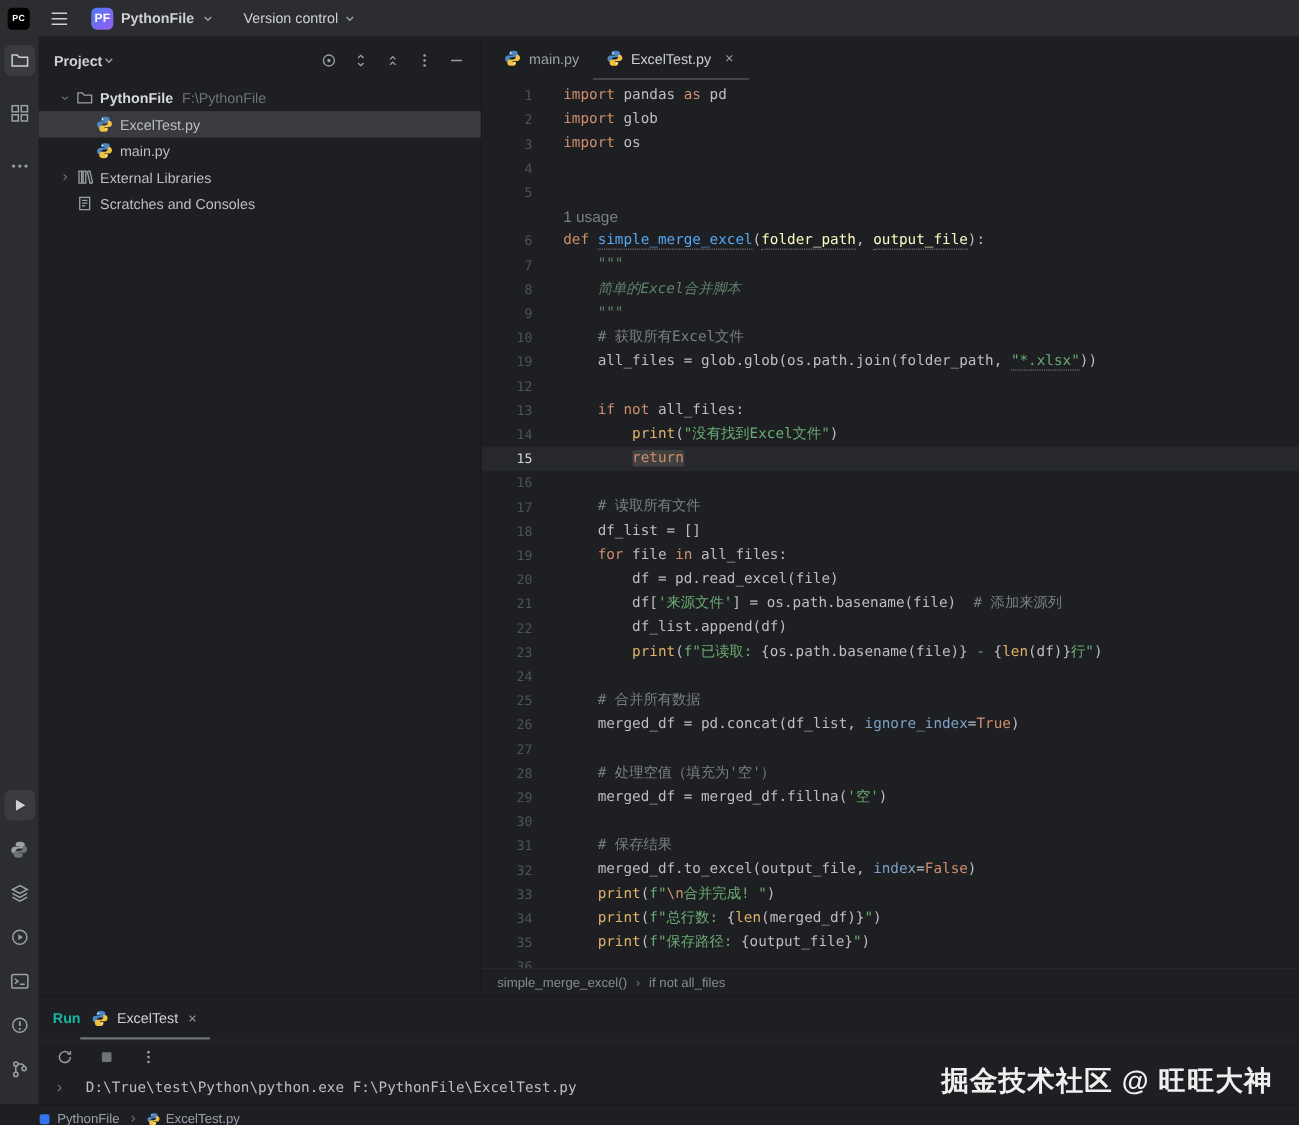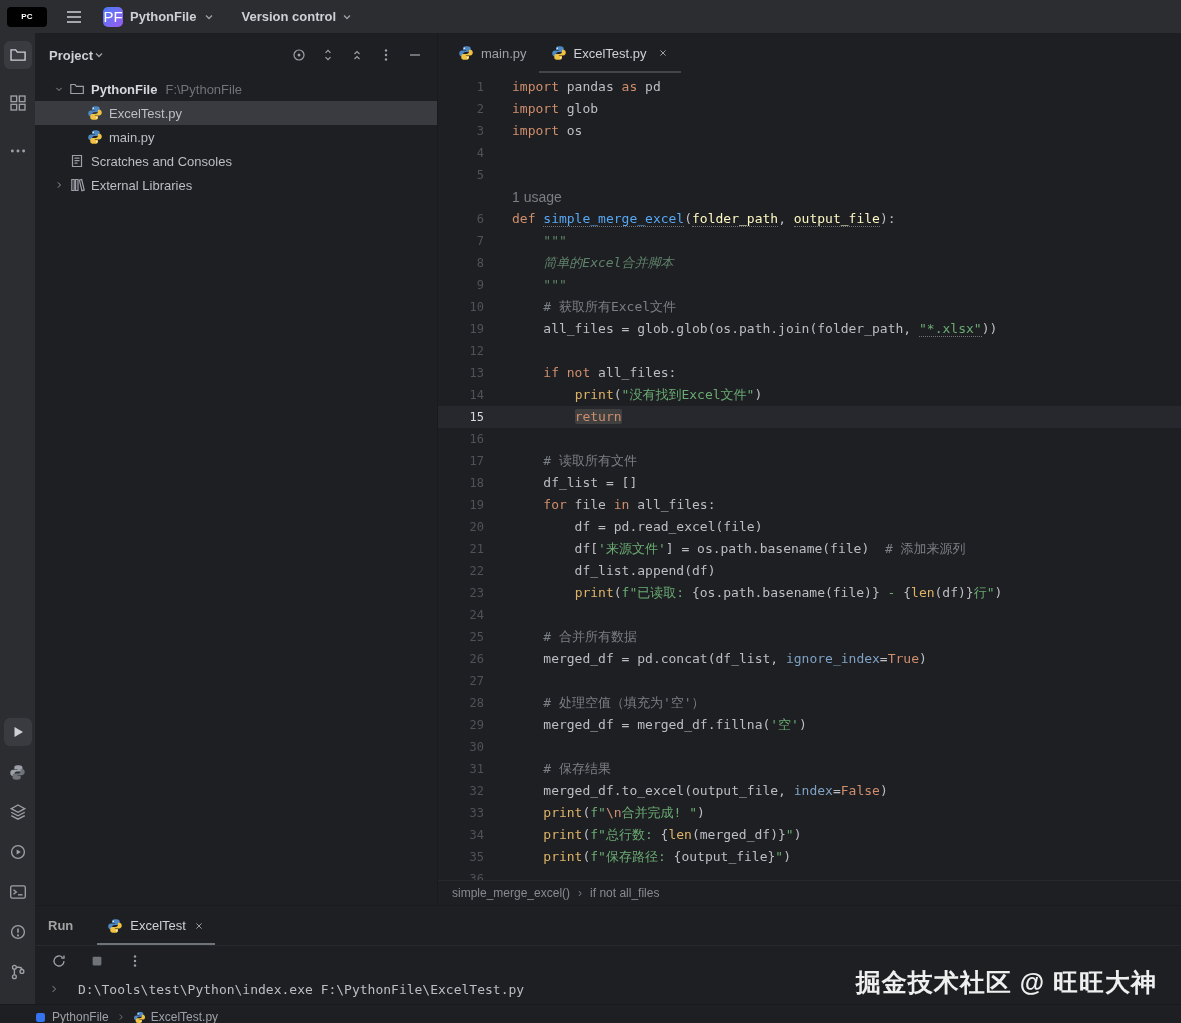--- a/index.html
+++ b/index.html
@@ -6,29 +6,29 @@
   body{
     width:1181px;height:1023px;position:relative;overflow:hidden;
     background:#1e1f22;color:#bcbec4;
     font-family:"Liberation Sans",sans-serif;font-size:13px;
   }
   svg{display:block}
 
   
   .titlebar{position:absolute;left:0;top:0;right:0;height:33px;background:#2b2d30;
     display:flex;align-items:center;z-index:5}
-  .pc-logo{width:40px;height:20px;margin-left:7px;border-radius:4px;background:#010101;
+  .pc-logo{width:20px;height:20px;margin-left:7px;border-radius:4px;background:#010101;
     color:#fff;font-size:8px;font-weight:700;letter-spacing:.3px;
     display:flex;align-items:center;justify-content:center}
   .tb-btn{height:26px;min-width:26px;border-radius:6px;display:flex;align-items:center;justify-content:center}
   .hamburger{margin-left:14px}
   .proj-widget{display:flex;align-items:center;gap:7px;margin-left:16px;color:#ced0d6;font-weight:600}
   .pf-badge{width:20px;height:20px;border-radius:5px;background:linear-gradient(135deg,#4a7cf5,#9a5cf0);
-    color:#fff;font-size:15px;font-weight:400;display:flex;align-items:center;justify-content:center}
-  .vcs-widget{display:flex;align-items:center;gap:5px;margin-left:26px;color:#ced0d6;font-weight:700}
+    color:#fff;font-size:11px;font-weight:700;display:flex;align-items:center;justify-content:center}
+  .vcs-widget{display:flex;align-items:center;gap:5px;margin-left:26px;color:#ced0d6;font-weight:400}
 
   
   .stripe{position:absolute;left:0;top:33px;bottom:19px;width:35px;background:#2b2d30;
     display:flex;flex-direction:column;align-items:center;padding:8px 0 6px;box-sizing:border-box;z-index:4}
   .sicon{width:28px;height:28px;border-radius:6px;flex:none;
     display:flex;align-items:center;justify-content:center;margin-bottom:20px}
   .stripe .bottom{margin-bottom:12px}
   .sicon.active{background:#393b40}
   .sspacer{flex:1}
 
@@ -74,21 +74,21 @@
   .tk.u{border-bottom:1px dotted #6f737a}
   .tk.hl{background:#404040;border-radius:2px}
   .crumbs{height:24px;flex:none;display:flex;align-items:center;gap:8px;padding-left:14px;
     font-size:12px;color:#868a91;border-top:1px solid #26282e}
   .bsep{color:#6f737a}
 
   
   .runpanel{position:absolute;left:35px;right:0;top:905px;height:99px;background:#1e1f22;
     border-top:1px solid #191a1c;box-sizing:border-box}
   .run-header{height:39px;display:flex;align-items:center;padding-left:13px;border-bottom:1px solid #26282e}
-  .run-title{font-weight:600;color:#a3a3a3;margin-right:24px}
+  .run-title{font-weight:600;color:#14b8a6;}
   .run-tab{height:39px;display:flex;align-items:center;gap:7px;padding:0 10px;color:#ced0d6;
     box-shadow:inset 0 -2px 0 #6f737a}
   .run-toolbar{height:30px;display:flex;align-items:center;gap:16px;padding-left:13px}
   .rbtn{width:22px;height:22px;border-radius:5px;display:flex;align-items:center;justify-content:center}
   .run-console{display:flex;align-items:center;height:26px;
     font-family:"DejaVu Sans Mono",monospace;font-size:13px;color:#bcbec4}
   .fold{width:30px;padding-left:13px;box-sizing:content-box;display:flex}
   .console-text{white-space:pre}
 
   
@@ -270,42 +270,42 @@
           <svg xmlns="http://www.w3.org/2000/svg" width="16" height="16" viewBox="0 0 16 16" fill="none">
             <path fill="#4f87c3" d="M7.9 1.2c-1.7 0-2.9.8-2.9 2.1v1.6h3.1v.6H3.7c-1.4 0-2.5 1.2-2.5 2.9 0 1.7 1.1 2.9 2.5 2.9h1.3V9.5c0-1.3 1.1-2.5 2.5-2.5h3.2c1.1 0 2-.9 2-2V3.3c0-1.3-1.6-2.1-3.3-2.1z"></path>
             <path fill="#f0c243" d="M8.1 14.8c1.7 0 2.9-.8 2.9-2.1v-1.6H7.9v-.6h4.4c1.4 0 2.5-1.2 2.5-2.9 0-1.7-1.1-2.9-2.5-2.9H11v1.8c0 1.3-1.1 2.5-2.5 2.5H5.3c-1.1 0-2 .9-2 2v1.7c0 1.3 1.6 2.1 3.3 2.1z"></path>
             <circle cx="6.3" cy="3.3" r=".7" fill="#fff"></circle>
             <circle cx="9.7" cy="12.7" r=".7" fill="#fff"></circle>
           </svg>
         </span>
         <span class="tlabel">main.py</span>
       </div>
       <div class="trow" style="padding-left: 15px;">
-        <span class="chev"></span>
-        <span class="ticon">
-          <svg xmlns="http://www.w3.org/2000/svg" width="16" height="16" viewBox="0 0 16 16" fill="none">
-            <path stroke="#9da0a8" stroke-width="1.2" fill="none" d="M3.5 2.5h9v11h-9z"></path>
-            <path stroke="#9da0a8" stroke-width="1.2" fill="none" d="M5.5 5.2h5M5.5 7.7h5M5.5 10.2h3"></path>
-          </svg>
-        </span>
-        <span class="tlabel">Scratches and Consoles</span>
-      </div>
-      <div class="trow" style="padding-left: 15px;">
         <span class="chev">
           <svg xmlns="http://www.w3.org/2000/svg" width="12" height="12" viewBox="0 0 16 16" fill="none">
             <path stroke="#9da0a8" stroke-width="1.2" fill="none" d="m6.5 4.5 3.5 3.5-3.5 3.5"></path>
           </svg>
         </span>
         <span class="ticon">
           <svg xmlns="http://www.w3.org/2000/svg" width="16" height="16" viewBox="0 0 16 16" fill="none">
             <path stroke="#9da0a8" stroke-width="1.2" fill="none" d="M2.8 2.5h2.4v11H2.8zM6.6 2.5H9v11H6.6z"></path>
             <path stroke="#9da0a8" stroke-width="1.2" fill="none" d="m10.4 3.1 2.3-.6 2.5 10.6-2.3.6z"></path>
           </svg>
         </span>
         <span class="tlabel">External Libraries</span>
+      </div>
+      <div class="trow" style="padding-left: 15px;">
+        <span class="chev"></span>
+        <span class="ticon">
+          <svg xmlns="http://www.w3.org/2000/svg" width="16" height="16" viewBox="0 0 16 16" fill="none">
+            <path stroke="#9da0a8" stroke-width="1.2" fill="none" d="M3.5 2.5h9v11h-9z"></path>
+            <path stroke="#9da0a8" stroke-width="1.2" fill="none" d="M5.5 5.2h5M5.5 7.7h5M5.5 10.2h3"></path>
+          </svg>
+        </span>
+        <span class="tlabel">Scratches and Consoles</span>
       </div>
     </div>
 </div>
 
 <div class="editor">
   <div class="tabbar" id="tabs">
       <div class="tab">
         <span>
           <svg xmlns="http://www.w3.org/2000/svg" width="16" height="16" viewBox="0 0 16 16" fill="none">
             <path fill="#4f87c3" d="M7.9 1.2c-1.7 0-2.9.8-2.9 2.1v1.6h3.1v.6H3.7c-1.4 0-2.5 1.2-2.5 2.9 0 1.7 1.1 2.9 2.5 2.9h1.3V9.5c0-1.3 1.1-2.5 2.5-2.5h3.2c1.1 0 2-.9 2-2V3.3c0-1.3-1.6-2.1-3.3-2.1z"></path>
@@ -526,21 +526,21 @@
           <circle cx="8" cy="12.5" r="1.2" fill="#9da0a8"></circle>
         </svg>
     </div>
   </div>
   <div class="run-console">
     <span class="fold">
       <svg width="12" height="12" viewBox="0 0 16 16" fill="none">
           <path stroke="#6f737a" stroke-width="1.4" d="m6 4 4 4-4 4"></path>
         </svg>
     </span>
-    <span class="console-text">D:\Tools\test\Python\index.exe F:\PythonFile\ExcelTest.py</span>
+    <span class="console-text">D:\True\test\Python\python.exe F:\PythonFile\ExcelTest.py</span>
   </div>
 </div>
 
 <div class="statusbar">
   <span class="sb-item">
     <svg width="13" height="13" viewBox="0 0 16 16">
         <rect x="2.5" y="2.5" width="11" height="11" rx="2.5" fill="#3574f0"></rect>
       </svg>
     <span>PythonFile</span>
   </span>

